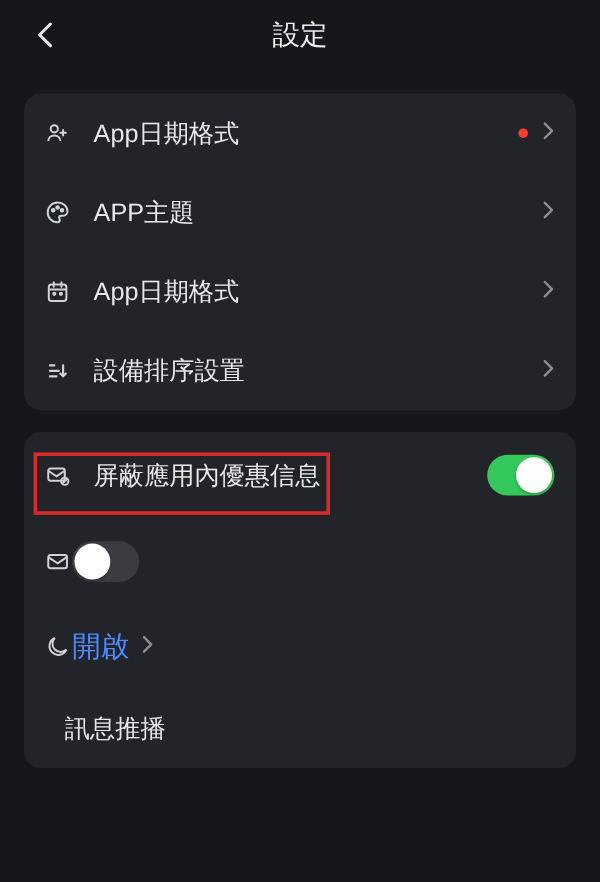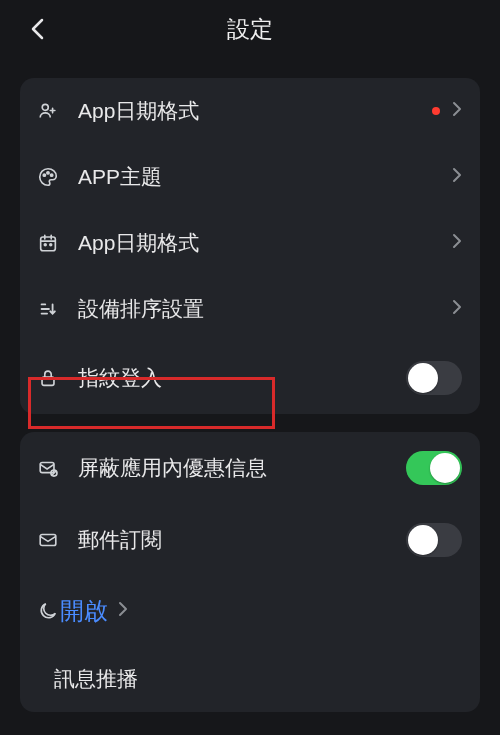--- a/index.html
+++ b/index.html
@@ -161,32 +161,20 @@
             <path d="M5 7h4M5 12h8M5 17h6"></path>
             <path d="M17 7v10M14.5 14.5 17 17l2.5-2.5"></path>
           </svg>
       </span>
       <span class="row-label">設備排序設置</span>
       <span class="chevron"><svg width="10" height="16" viewBox="0 0 10 16" fill="none">
             <path d="M2 2 L8 8 L2 14" stroke="currentColor" stroke-width="2" stroke-linecap="round" stroke-linejoin="round"></path>
           </svg></span>
     </div>
 
-    <div class="row">
-      <span class="row-icon">
-        <svg width="22" height="22" viewBox="0 0 24 24" fill="none" stroke="currentColor" stroke-width="1.8">
-            <rect x="5.5" y="11" width="13" height="9" rx="2"></rect>
-            <path d="M8.5 11V8a3.5 3.5 0 0 1 7 0v3"></path>
-          </svg>
-      </span>
-      <span class="row-label">指紋登入</span>
-      <span class="toggle">
-          <span class="knob"></span>
-        </span>
-    </div>
 
 
   </div>
 
   <div class="group">
 
     <div class="row">
       <span class="row-icon">
         <svg width="22" height="22" viewBox="0 0 24 24" fill="none" stroke="currentColor" stroke-width="1.8">
             <rect x="3.5" y="6" width="15" height="11" rx="2"></rect>
@@ -201,21 +189,20 @@
         </span>
     </div>
 
     <div class="row">
       <span class="row-icon">
         <svg width="22" height="22" viewBox="0 0 24 24" fill="none" stroke="currentColor" stroke-width="1.8">
             <rect x="3.5" y="6" width="17" height="12" rx="2"></rect>
             <path d="M3.5 8l8.5 5.5L20.5 8"></path>
           </svg>
       </span>
-      <span class="row-label">郵件訂閱</span>
       <span class="toggle">
           <span class="knob"></span>
         </span>
     </div>
 
     <div class="row">
       <span class="row-icon">
         <svg width="22" height="22" viewBox="0 0 24 24" fill="none" stroke="currentColor" stroke-width="1.8">
             <path d="M20 14.5A8 8 0 1 1 9.5 4a6.2 6.2 0 0 0 10.5 10.5z"></path>
           </svg>

